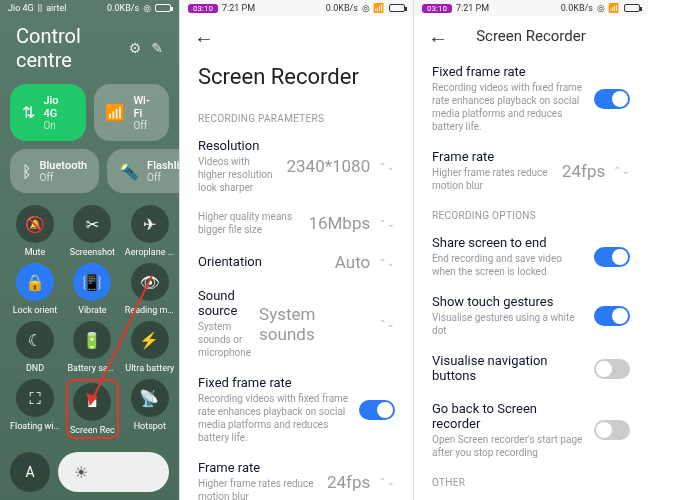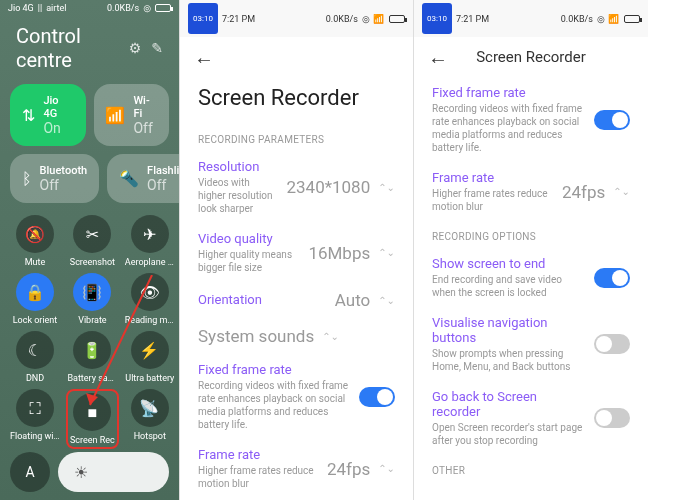--- a/index.html
+++ b/index.html
@@ -15,51 +15,51 @@
 .cc-title{color:#fff;font-size:20px;font-weight:400}
 .cc-icons{display:flex;gap:10px}
 .cc-icons span{color:rgba(255,255,255,0.8);font-size:14px}
 .cc-row{display:flex;gap:8px;padding:4px 10px}
 .pill{flex:1;border-radius:16px;padding:10px 12px;display:flex;align-items:center;gap:8px}
 .pill.green{background:#1fc96a}
 .pill.gray{background:rgba(255,255,255,0.25)}
 .pill .icon{color:#fff;font-size:16px}
 .pill .txt{display:flex;flex-direction:column}
 .pill .label{color:#fff;font-size:11px;font-weight:500}
-.pill .sub{color:rgba(255,255,255,0.7);font-size:14px}
+.pill .sub{color:rgba(255,255,255,0.7);font-size:10px}
 .cc-grid{display:grid;grid-template-columns:repeat(4,1fr);gap:6px;padding:8px 10px}
 .tile{display:flex;flex-direction:column;align-items:center;gap:4px;position:relative}
 .circle{width:38px;height:38px;border-radius:50%;display:flex;align-items:center;justify-content:center;background:rgba(0,0,0,0.35);color:#fff;font-size:16px}
 .circle.blue{background:#2b7af5}
 .tile-label{color:#fff;font-size:9px;text-align:center;white-space:nowrap;overflow:hidden;max-width:50px;text-overflow:ellipsis}
 .highlight{border:2px solid #e3352c;border-radius:8px;padding:2px}
 .arrow{position:absolute;width:100px;height:140px;pointer-events:none;left:72px;top:275px;z-index:5}
 .arrow line{stroke:#e3352c;stroke-width:2}
 .arrow polygon{fill:#e3352c}
 .bottom{position:absolute;bottom:0;left:0;right:0;display:flex;gap:8px;padding:8px 10px}
 .auto-btn{width:40px;height:40px;border-radius:20px;background:rgba(0,0,0,0.35);color:#fff;display:flex;align-items:center;justify-content:center;font-size:14px}
 .brightness{flex:1;height:40px;border-radius:20px;background:rgba(255,255,255,0.9);display:flex;align-items:center;padding:0 16px;width:120px}
 .topbar{display:flex;align-items:center;padding:8px 14px}
 .back{font-size:20px;color:#333;cursor:pointer}
 .topbar .title{flex:1;text-align:center;font-size:15px;color:#333;margin-left:-20px}
 .page-title{font-size:22px;padding:8px 18px 14px;color:#222}
 .section-label{font-size:10px;color:#999;padding:10px 18px 6px;letter-spacing:0.3px}
 .row{padding:8px 18px;display:flex;align-items:center;gap:8px}
 .row .main{flex:1}
-.row .title{font-size:13px;color:#8b5cf6;margin-bottom:2px}
+.row .title{font-size:13px;color:#0f172a;margin-bottom:2px}
 .row .desc{font-size:10px;color:#999;line-height:1.3}
 .row .value{font-size:17px;color:#999}
 .chev{color:#bbb;font-size:10px}
 .toggle{width:36px;height:20px;border-radius:10px;background:#ccc;position:relative;cursor:pointer}
 .toggle.on{background:#2b7af5}
 .toggle::after{content:"";position:absolute;width:16px;height:16px;border-radius:50%;background:#fff;top:2px;left:2px;transition:left 0.2s}
 .toggle.on::after{left:18px}
 .bat{display:inline-block;width:16px;height:8px;border:1px solid currentColor;border-radius:2px;position:relative}
 .bat::after{content:"";position:absolute;right:-3px;top:2px;width:2px;height:4px;background:currentColor}
-.time-pill{background:#1d4ed8;color:#fff;padding:11px 5px;border-radius:3px;font-size:8px}
+.time-pill{background:#a21caf;color:#fff;padding:0 5px;border-radius:3px;font-size:8px}
 </style>
 </head>
 <body>
 
 <div class="phone p1">
   <div class="status">
     <div class="left">
         <span>Jio 4G</span>
         <span>||</span>
         <span>airtel</span>
@@ -208,34 +208,37 @@
   <div class="row">
     <div class="main">
         <div class="title">Resolution</div>
         <div class="desc">Videos with higher resolution look sharper</div>
       </div>
     <span class="value">2340*1080</span>
       <span class="chev">⌃⌄</span>
   </div>
   <div class="row">
     <div class="main">
-        <div class="title">Video quality</div>
         <div class="desc">Higher quality means bigger file size</div>
       </div>
     <span class="value">16Mbps</span>
       <span class="chev">⌃⌄</span>
   </div>
   <div class="row">
     <div class="main">
         <div class="title">Orientation</div>
       </div>
     <span class="value">Auto</span>
       <span class="chev">⌃⌄</span>
   </div>
   <div class="row">
+    <div class="main">
+        <div class="title">Sound source</div>
+        <div class="desc">System sounds or microphone</div>
+      </div>
     <span class="value">System sounds</span>
       <span class="chev">⌃⌄</span>
   </div>
   <div class="row">
     <div class="main">
         <div class="title">Fixed frame rate</div>
         <div class="desc">Recording videos with fixed frame rate enhances playback on social media platforms and reduces battery life.</div>
       </div>
     <div class="toggle on"></div>
   </div>
@@ -279,29 +282,35 @@
     <div class="main">
         <div class="title">Frame rate</div>
         <div class="desc">Higher frame rates reduce motion blur</div>
       </div>
     <span class="value">24fps</span>
       <span class="chev">⌃⌄</span>
   </div>
   <div class="section-label">RECORDING OPTIONS</div>
   <div class="row">
     <div class="main">
-        <div class="title">Show screen to end</div>
+        <div class="title">Share screen to end</div>
         <div class="desc">End recording and save video when the screen is locked</div>
       </div>
     <div class="toggle on"></div>
   </div>
   <div class="row">
     <div class="main">
+        <div class="title">Show touch gestures</div>
+        <div class="desc">Visualise gestures using a white dot</div>
+      </div>
+    <div class="toggle on"></div>
+  </div>
+  <div class="row">
+    <div class="main">
         <div class="title">Visualise navigation buttons</div>
-        <div class="desc">Show prompts when pressing Home, Menu, and Back buttons</div>
       </div>
     <div class="toggle"></div>
   </div>
   <div class="row">
     <div class="main">
         <div class="title">Go back to Screen recorder</div>
         <div class="desc">Open Screen recorder's start page after you stop recording</div>
       </div>
     <div class="toggle"></div>
   </div>

